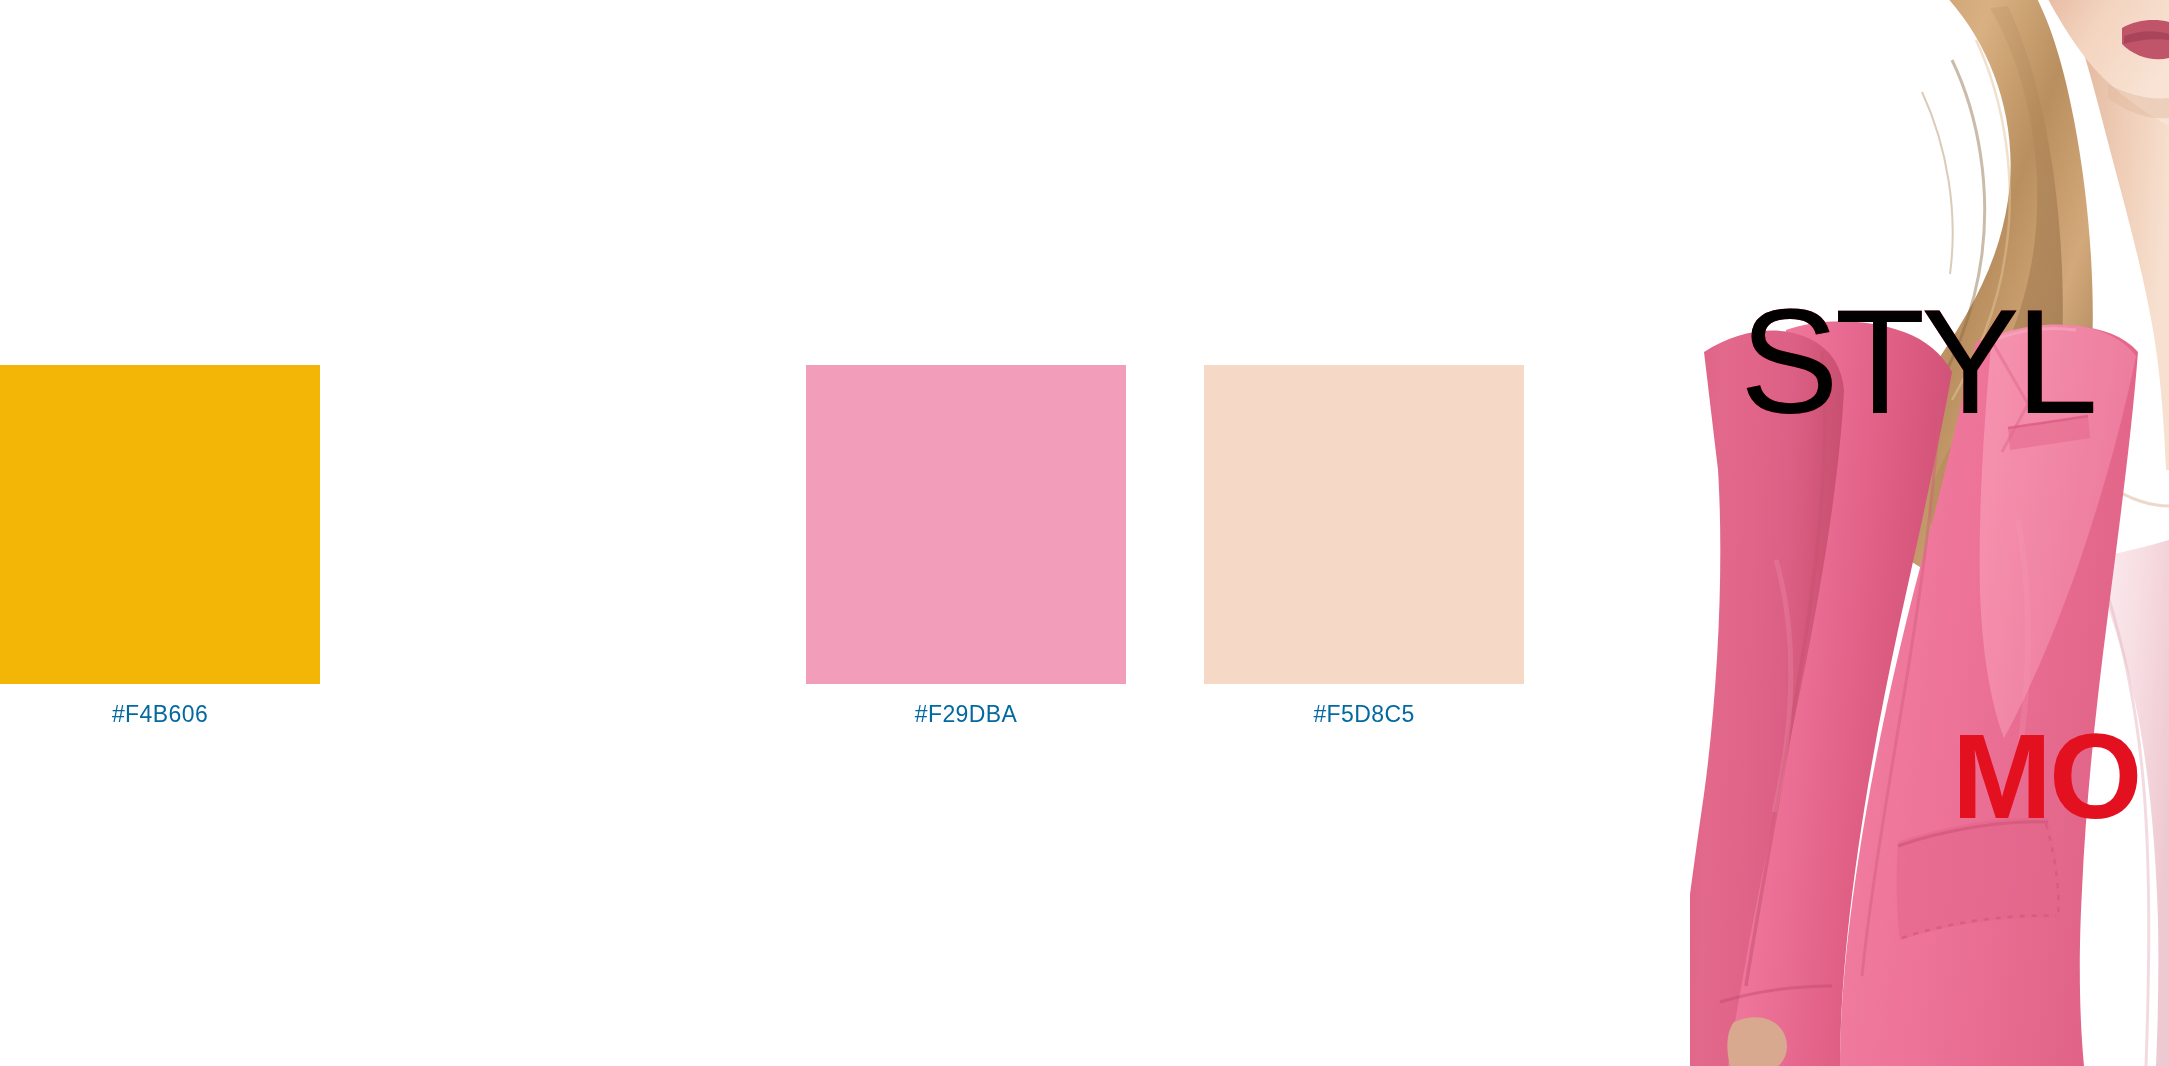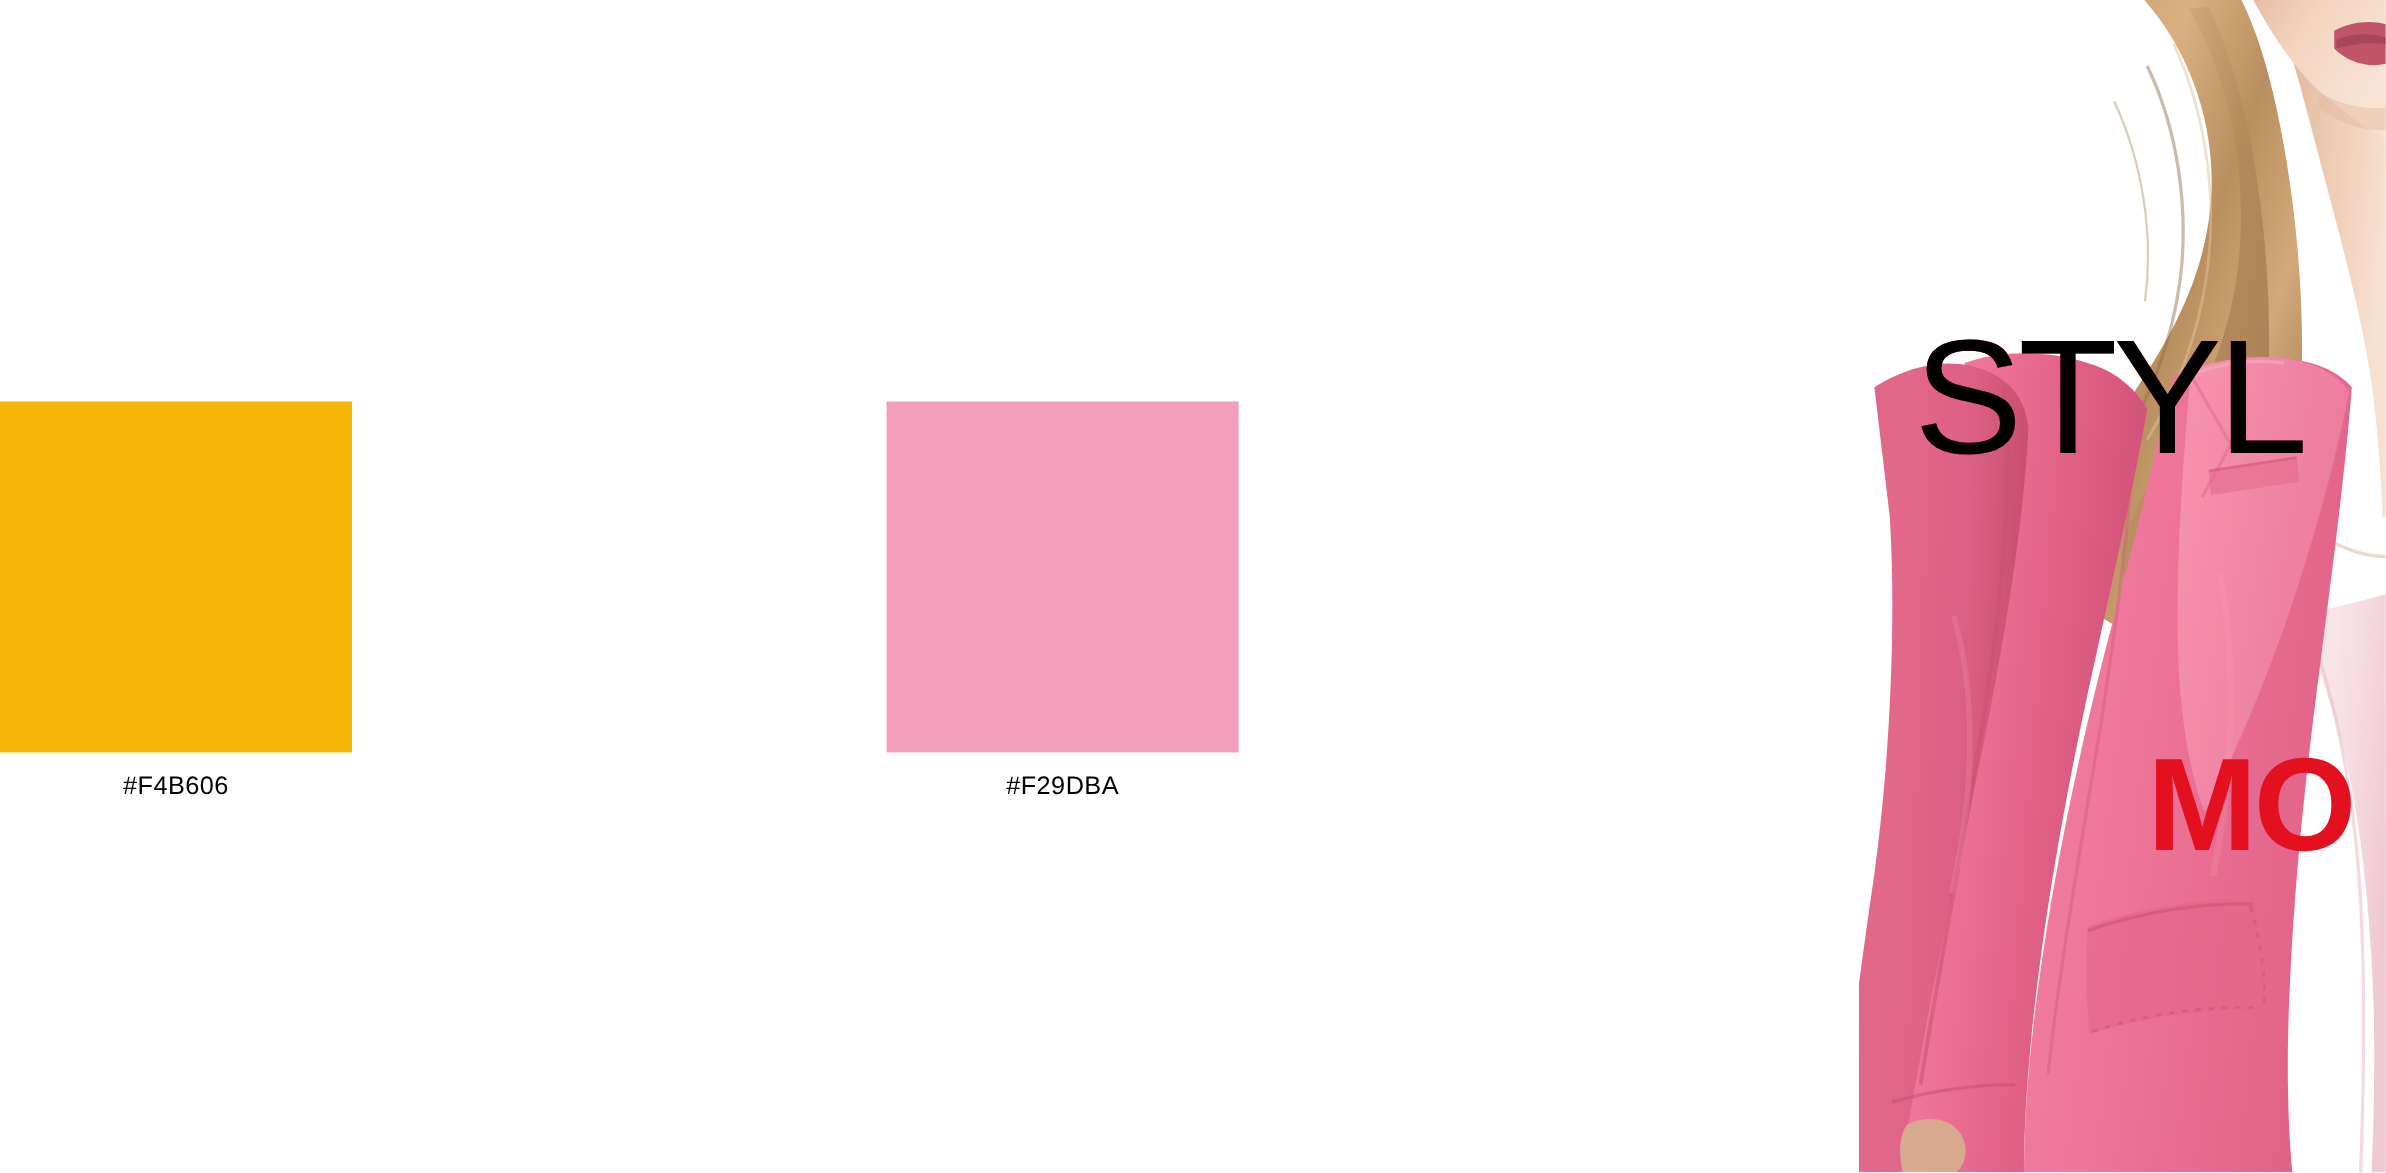--- a/index.html
+++ b/index.html
@@ -41,21 +41,21 @@
   }
   .swatch-label {
     position: absolute;
     top: 338px;
     left: 0;
     width: 320px;
     text-align: center;
     font-family: "Liberation Sans", sans-serif;
     font-size: 23px;
     letter-spacing: 0.4px;
-    color: #000000;
+    color: #0369a1;
     line-height: 1;
     white-space: nowrap;
   }
 
   
   #hero-photo {
     position: absolute;
     left: 1690px;
     top: 0;
     width: 479px;
@@ -101,40 +101,45 @@
   }
   #wordmark-mode .wm-text {
     font-family: "Liberation Sans", sans-serif;
     font-size: 120px;
     font-weight: bold;
     letter-spacing: -3px;
     line-height: 1;
     color: #e31020;
     white-space: nowrap;
     display: block;
+    margin-top: 44px;
   }
 </style>
 </head>
 <body>
 
 <div id="board">
 
   <div id="palette-strip">
 
     <div class="swatch-cell" style="left:0px;">
       <div class="swatch-chip" style="background:#F4B606;"></div>
       <div class="swatch-label">#F4B606</div>
     </div>
 
 
     <div class="swatch-cell" style="left:806px;">
       <div class="swatch-chip" style="background:#F29DBA;"></div>
       <div class="swatch-label">#F29DBA</div>
     </div>
 
+    <div class="swatch-cell" style="left:1204px;">
+      <div class="swatch-chip" style="background:#F5D8C5;"></div>
+      <div class="swatch-label">#F5D8C5</div>
+    </div>
 
   </div>
 
   <div id="hero-photo">
     <svg width="479" height="1066" viewBox="0 0 479 1066" xmlns="http://www.w3.org/2000/svg">
       <defs>
         <linearGradient id="gBlazerL" x1="0" y1="0" x2="1" y2="0.25">
           <stop offset="0%" stop-color="#F4割"></stop>
           <stop offset="0%" stop-color="#F28AA8"></stop>
           <stop offset="38%" stop-color="#EE7399"></stop>

